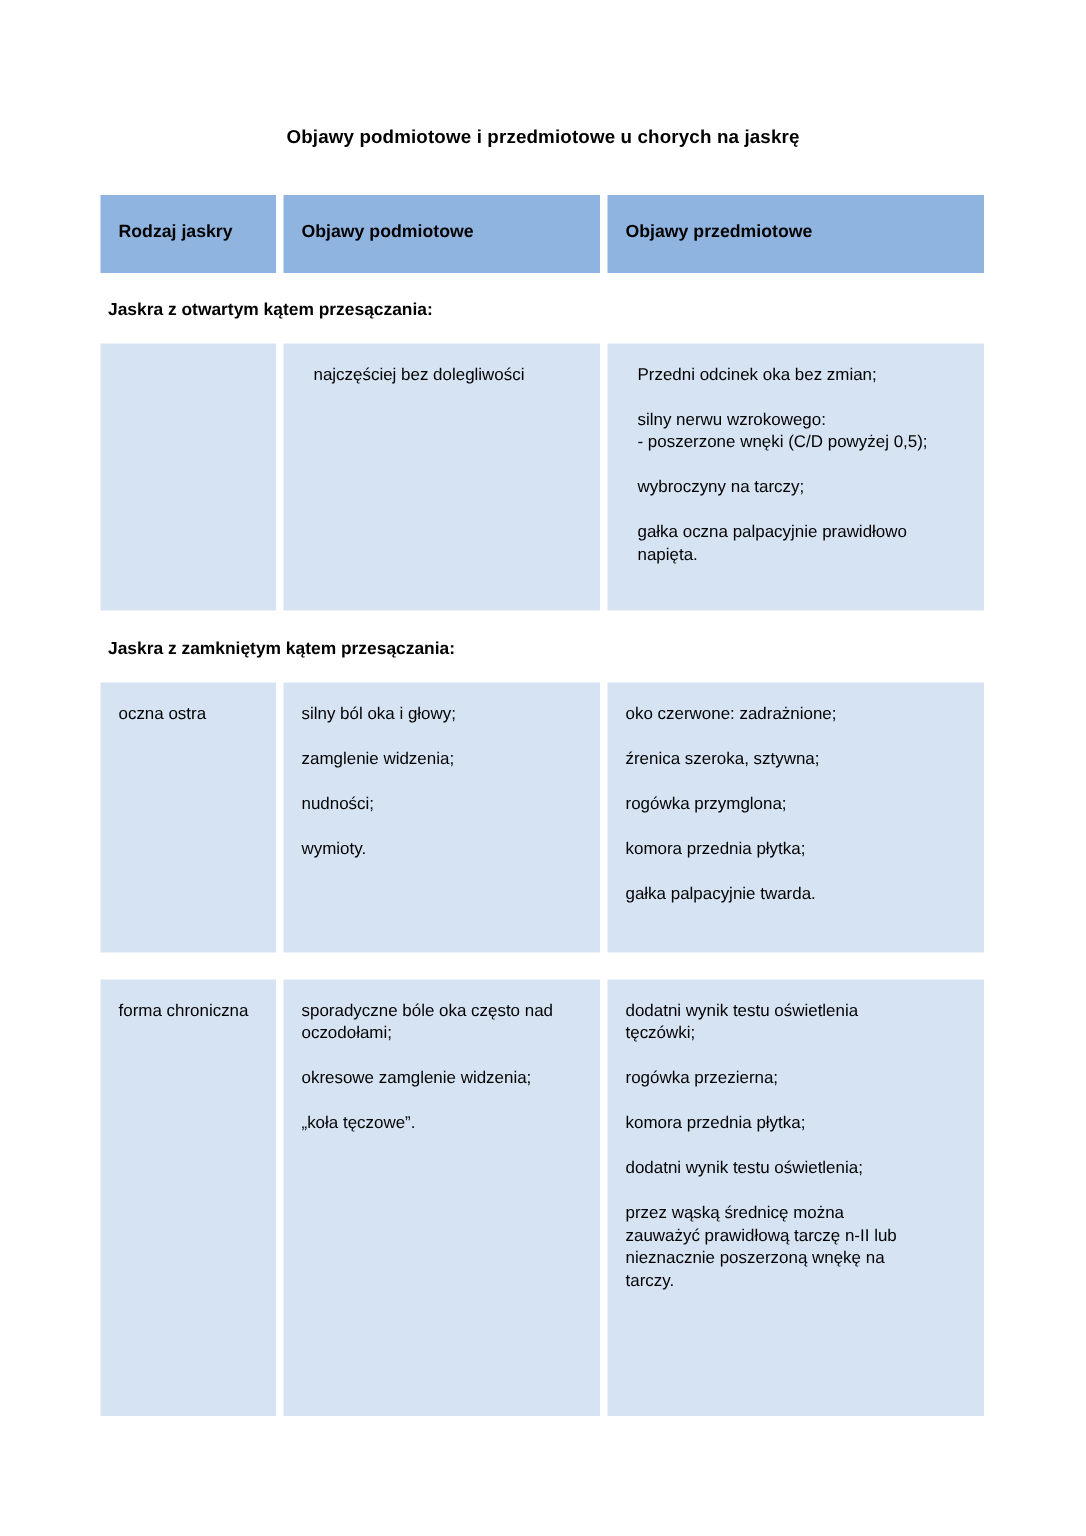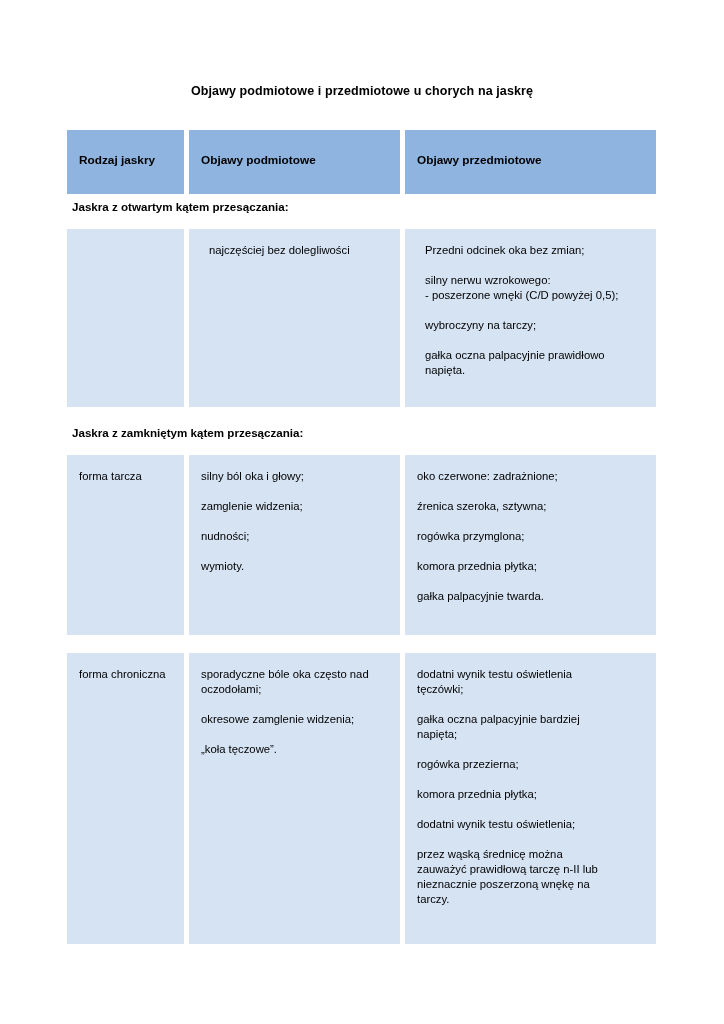--- a/index.html
+++ b/index.html
@@ -63,21 +63,21 @@
 
   .c1 { width: 117px; flex: 0 0 117px; }
   .c2 { width: 211px; flex: 0 0 211px; }
   .c3 { width: 251px; flex: 0 0 251px; }
 
   
   .header-row .cell {
     background: #8fb4e0;
     font-weight: bold;
     font-size: 11.8px;
-    height: 64px;
+    height: 52px;
     display: flex;
     align-items: center;
     padding-top: 0;
     padding-bottom: 4px;
   }
 
   .row-header   { position: absolute; left: 0; top: 0; }
   .row-open     { position: absolute; left: 0; top: 99px; }
   .row-acute    { position: absolute; left: 0; top: 325px; }
   .row-chronic  { position: absolute; left: 0; top: 523px; }
@@ -146,21 +146,21 @@
         </p>
         <p class="para">
           <span>gałka oczna palpacyjnie prawidłowo</span><br>
           <span>napięta.</span>
         </p>
       </div>
     </div>
 
     <div class="row row-acute">
       <div class="cell c1">
-        <span class="type-label">forma tarcza</span>
+        <span class="type-label">oczna ostra</span>
       </div>
       <div class="cell c2">
         <p class="para first">
           <span>silny ból oka i głowy;</span>
         </p>
         <p class="para">
           <span>zamglenie widzenia;</span>
         </p>
         <p class="para">
           <span>nudności;</span>
@@ -201,24 +201,20 @@
           <span>okresowe zamglenie widzenia;</span>
         </p>
         <p class="para">
           <span>„koła tęczowe”.</span>
         </p>
       </div>
       <div class="cell c3">
         <p class="para first">
           <span>dodatni wynik testu oświetlenia</span><br>
           <span>tęczówki;</span>
-        </p>
-        <p class="para">
-          <span>gałka oczna palpacyjnie bardziej</span><br>
-          <span>napięta;</span>
         </p>
         <p class="para">
           <span>rogówka przezierna;</span>
         </p>
         <p class="para">
           <span>komora przednia płytka;</span>
         </p>
         <p class="para">
           <span>dodatni wynik testu oświetlenia;</span>
         </p>

